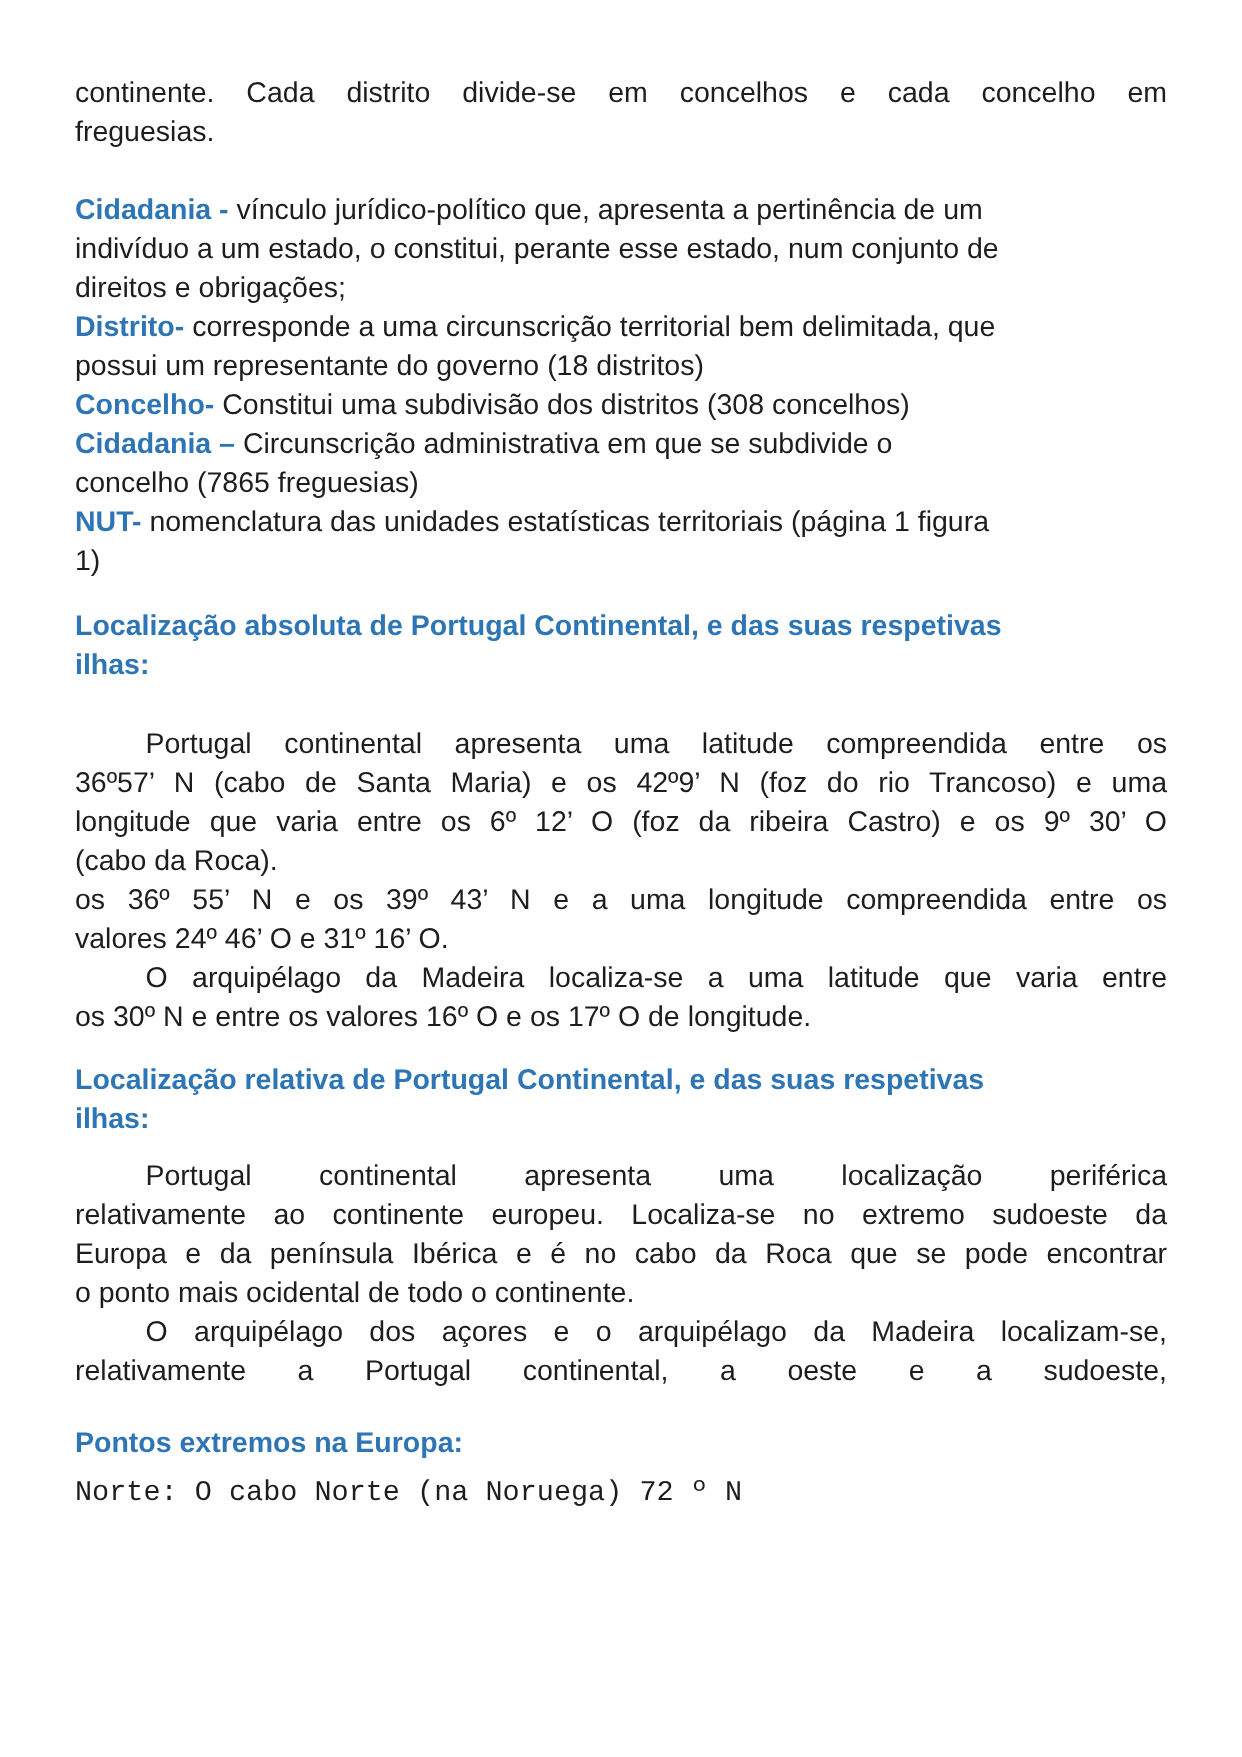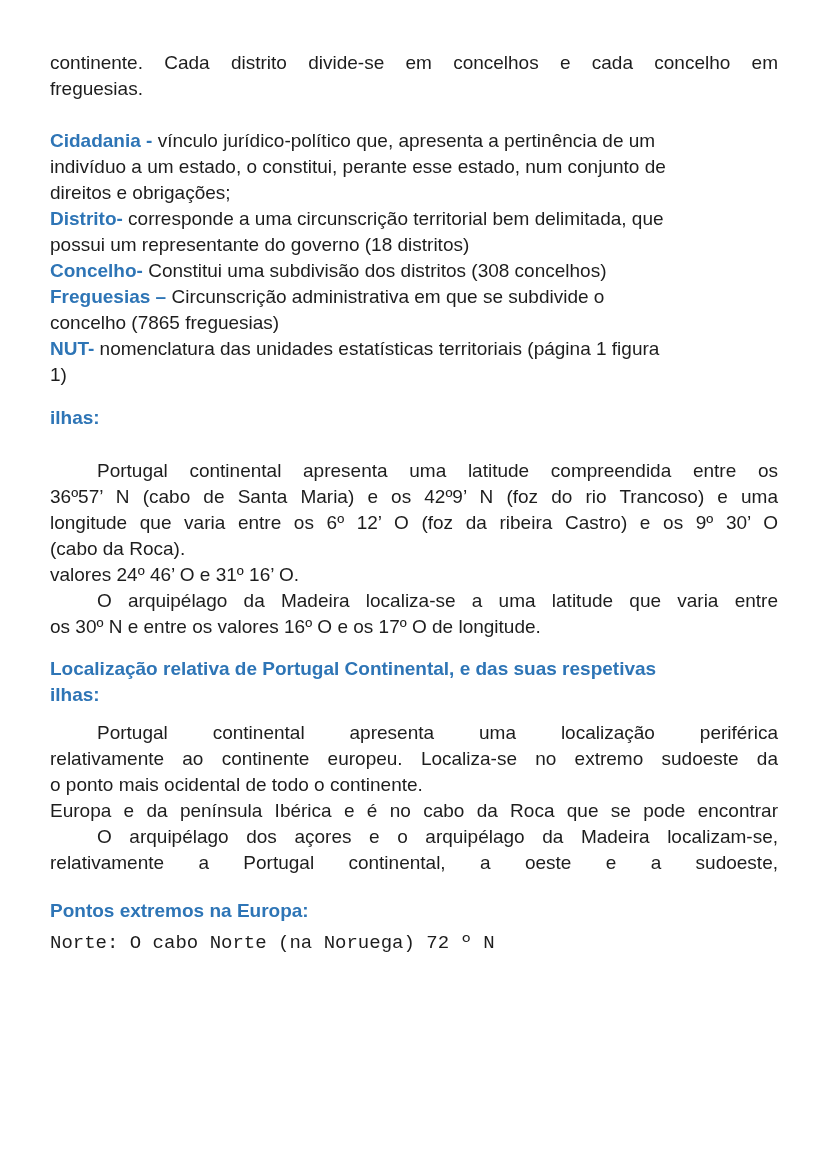--- a/index.html
+++ b/index.html
@@ -48,53 +48,55 @@
   <div class="block defs">
     <div class="ln"><span class="term">Cidadania -</span><span> vínculo jurídico-político que, apresenta a pertinência de um</span></div>
     <div class="ln">indivíduo a um estado, o constitui, perante esse estado, num conjunto de</div>
     <div class="ln">direitos e obrigações;</div>
 
     <div class="ln"><span class="term">Distrito-</span><span> corresponde a uma circunscrição territorial bem delimitada, que</span></div>
     <div class="ln">possui um representante do governo (18 distritos)</div>
 
     <div class="ln"><span class="term">Concelho-</span><span> Constitui uma subdivisão dos distritos (308 concelhos)</span></div>
 
-    <div class="ln"><span class="term">Freguesias –</span><span> Circunscrição administrativa em que se subdivide o</span></div>
+    <div class="ln"><span class="term">Cidadania –</span><span> Circunscrição administrativa em que se subdivide o</span></div>
     <div class="ln">concelho (7865 freguesias)</div>
 
     <div class="ln"><span class="term">NUT-</span><span> nomenclatura das unidades estatísticas territoriais (página 1 figura</span></div>
     <div class="ln">1)</div>
   </div>
 
   <div class="block heading head">
+    <div class="ln">Localização absoluta de Portugal Continental, e das suas respetivas</div>
     <div class="ln">ilhas:</div>
   </div>
 
   <div class="block abs-group">
     <div class="ln j ind">Portugal continental apresenta uma latitude compreendida entre os</div>
     <div class="ln j">36º57’ N (cabo de Santa Maria) e os 42º9’ N (foz do rio Trancoso) e uma</div>
     <div class="ln j">longitude que varia entre os 6º 12’ O (foz da ribeira Castro) e os 9º 30’ O</div>
     <div class="ln">(cabo da Roca).</div>
 
+    <div class="ln j">os 36º 55’ N e os 39º 43’ N e a uma longitude compreendida entre os</div>
     <div class="ln">valores 24º 46’ O e 31º 16’ O.</div>
 
     <div class="ln j ind">O arquipélago da Madeira localiza-se a uma latitude que varia entre</div>
     <div class="ln">os 30º N e entre os valores 16º O e os 17º O de longitude.</div>
   </div>
 
   <div class="block heading-rel head">
     <div class="ln">Localização relativa de Portugal Continental, e das suas respetivas</div>
     <div class="ln">ilhas:</div>
   </div>
 
   <div class="block rel-group">
     <div class="ln j ind">Portugal continental apresenta uma localização periférica</div>
     <div class="ln j">relativamente ao continente europeu. Localiza-se no extremo sudoeste da</div>
+    <div class="ln j">Europa e da península Ibérica e é no cabo da Roca que se pode encontrar</div>
     <div class="ln">o ponto mais ocidental de todo o continente.</div>
-    <div class="ln j">Europa e da península Ibérica e é no cabo da Roca que se pode encontrar</div>
 
     <div class="ln j ind">O arquipélago dos açores e o arquipélago da Madeira localizam-se,</div>
     <div class="ln j">relativamente a Portugal continental, a oeste e a sudoeste,</div>
   </div>
 
   <div class="block heading-pontos head">
     <div class="ln">Pontos extremos na Europa:</div>
   </div>
 
   <div class="block last">

